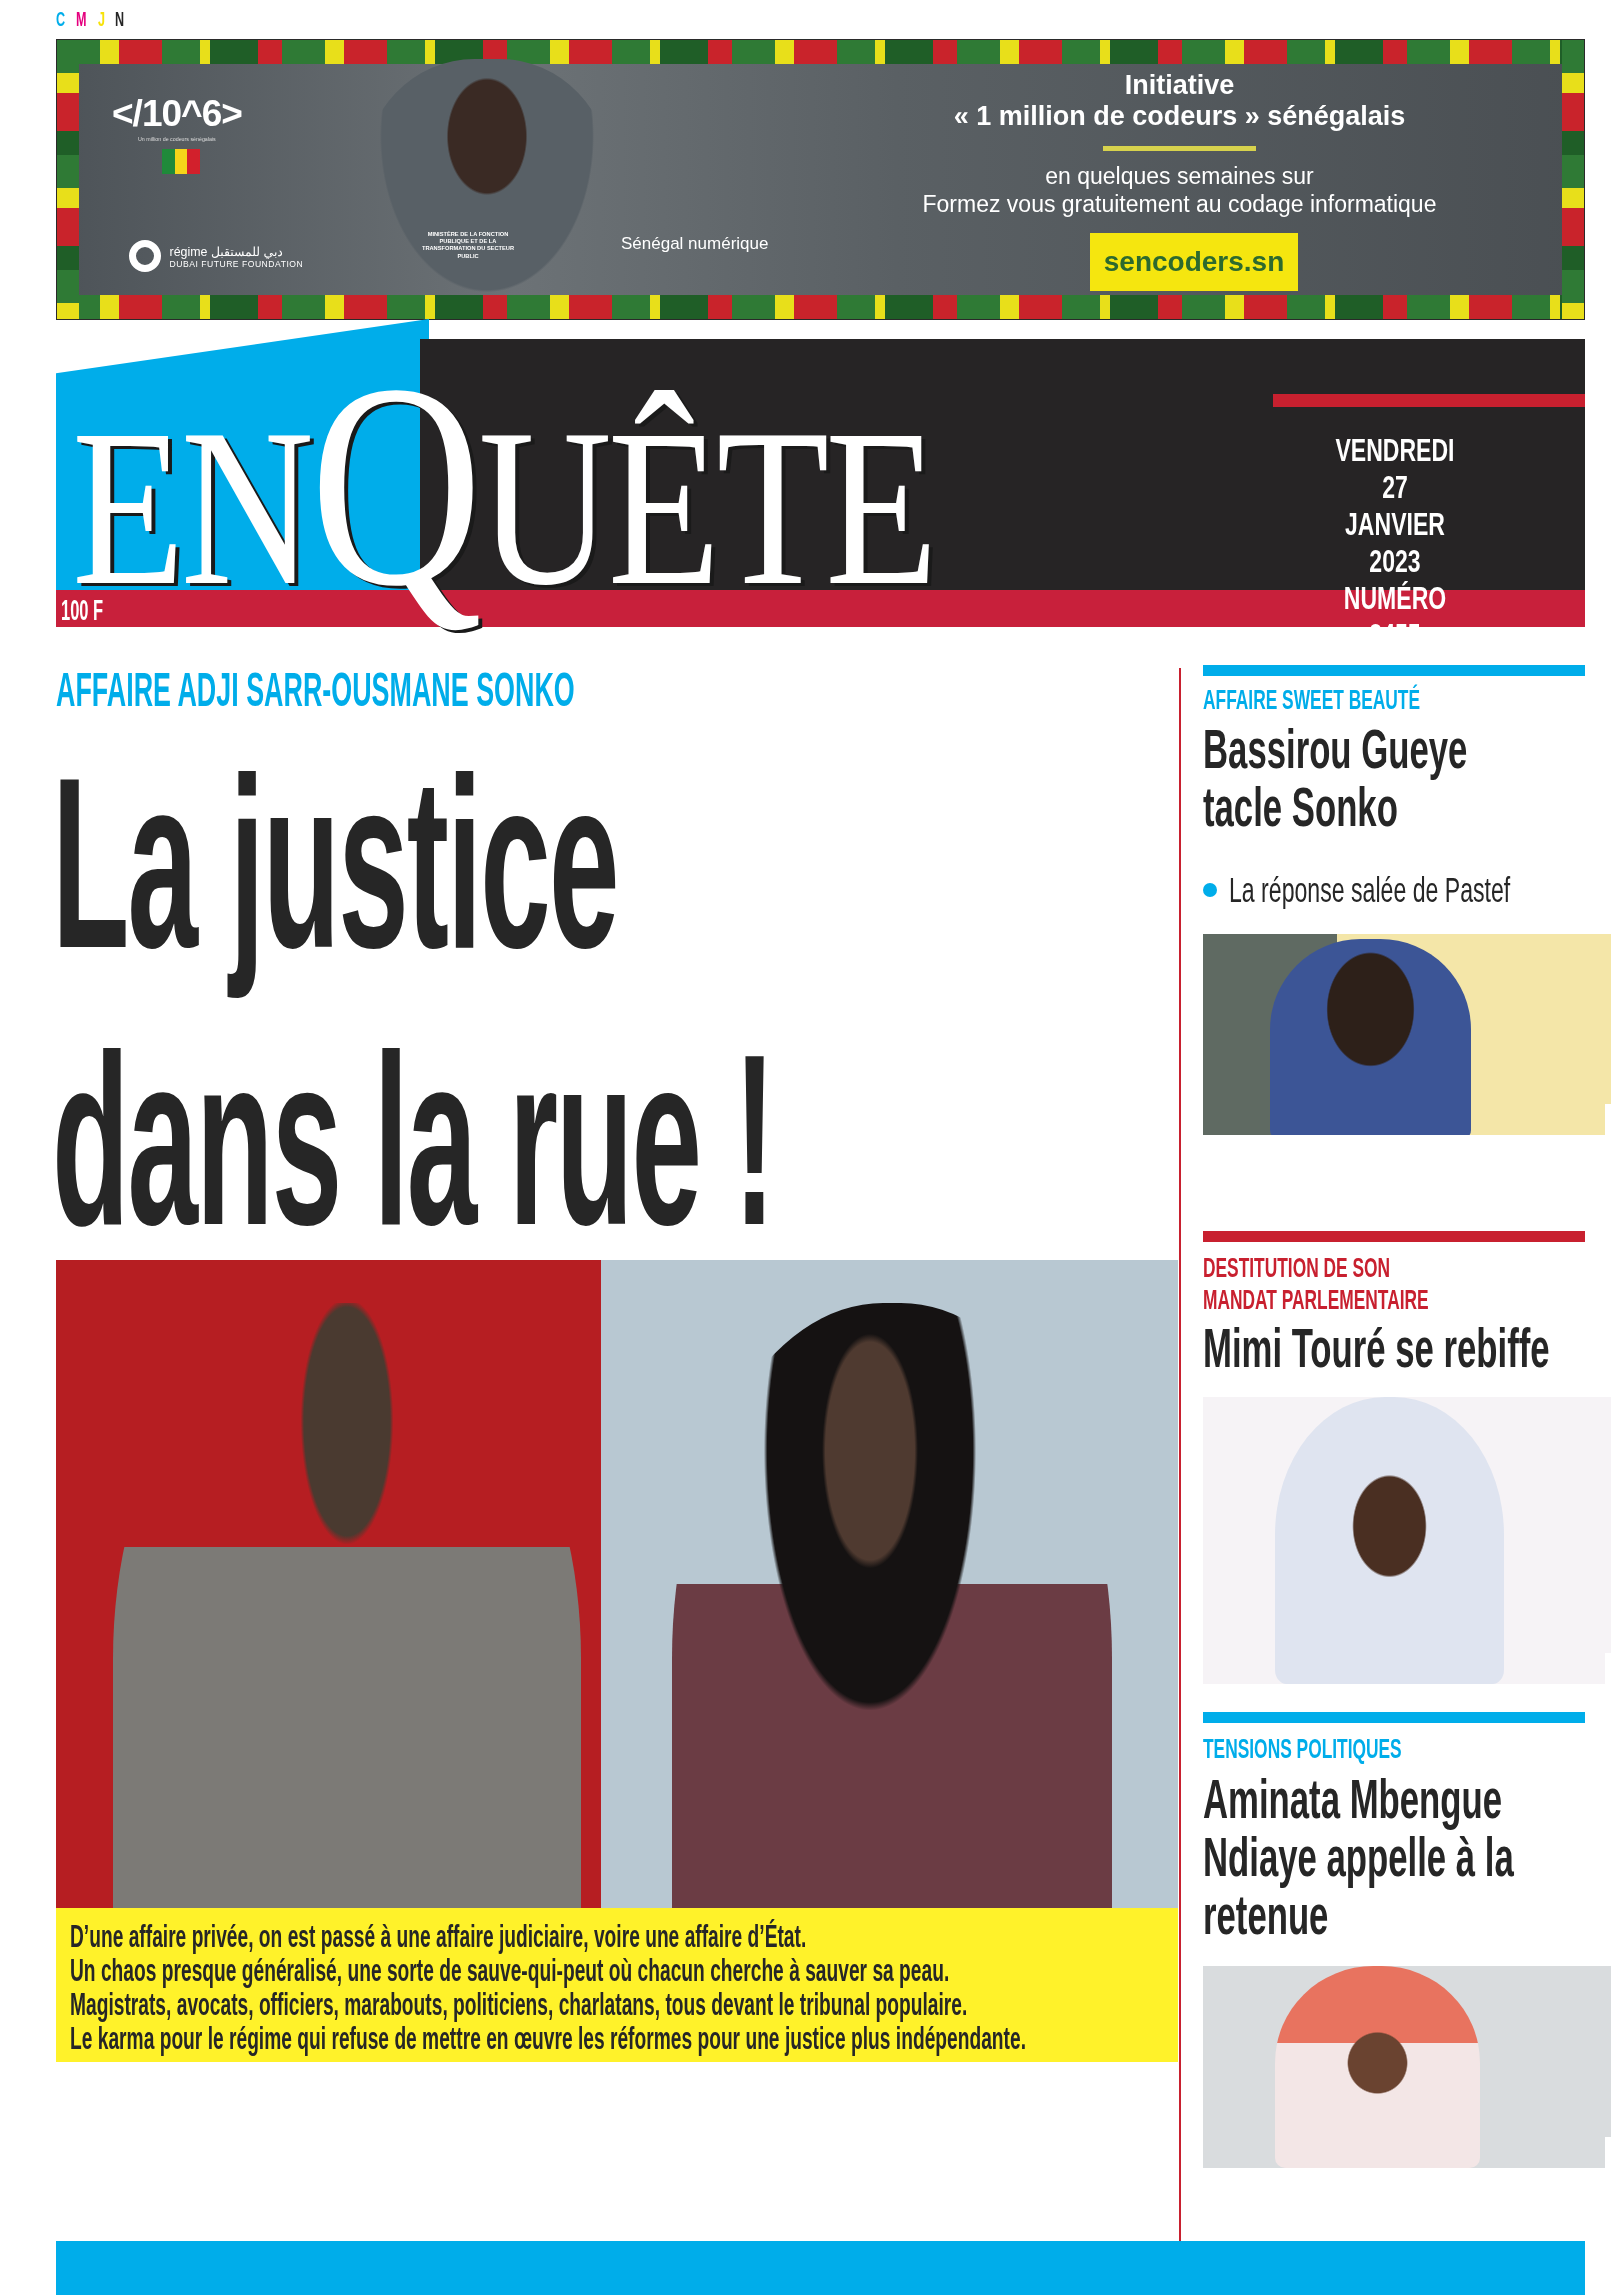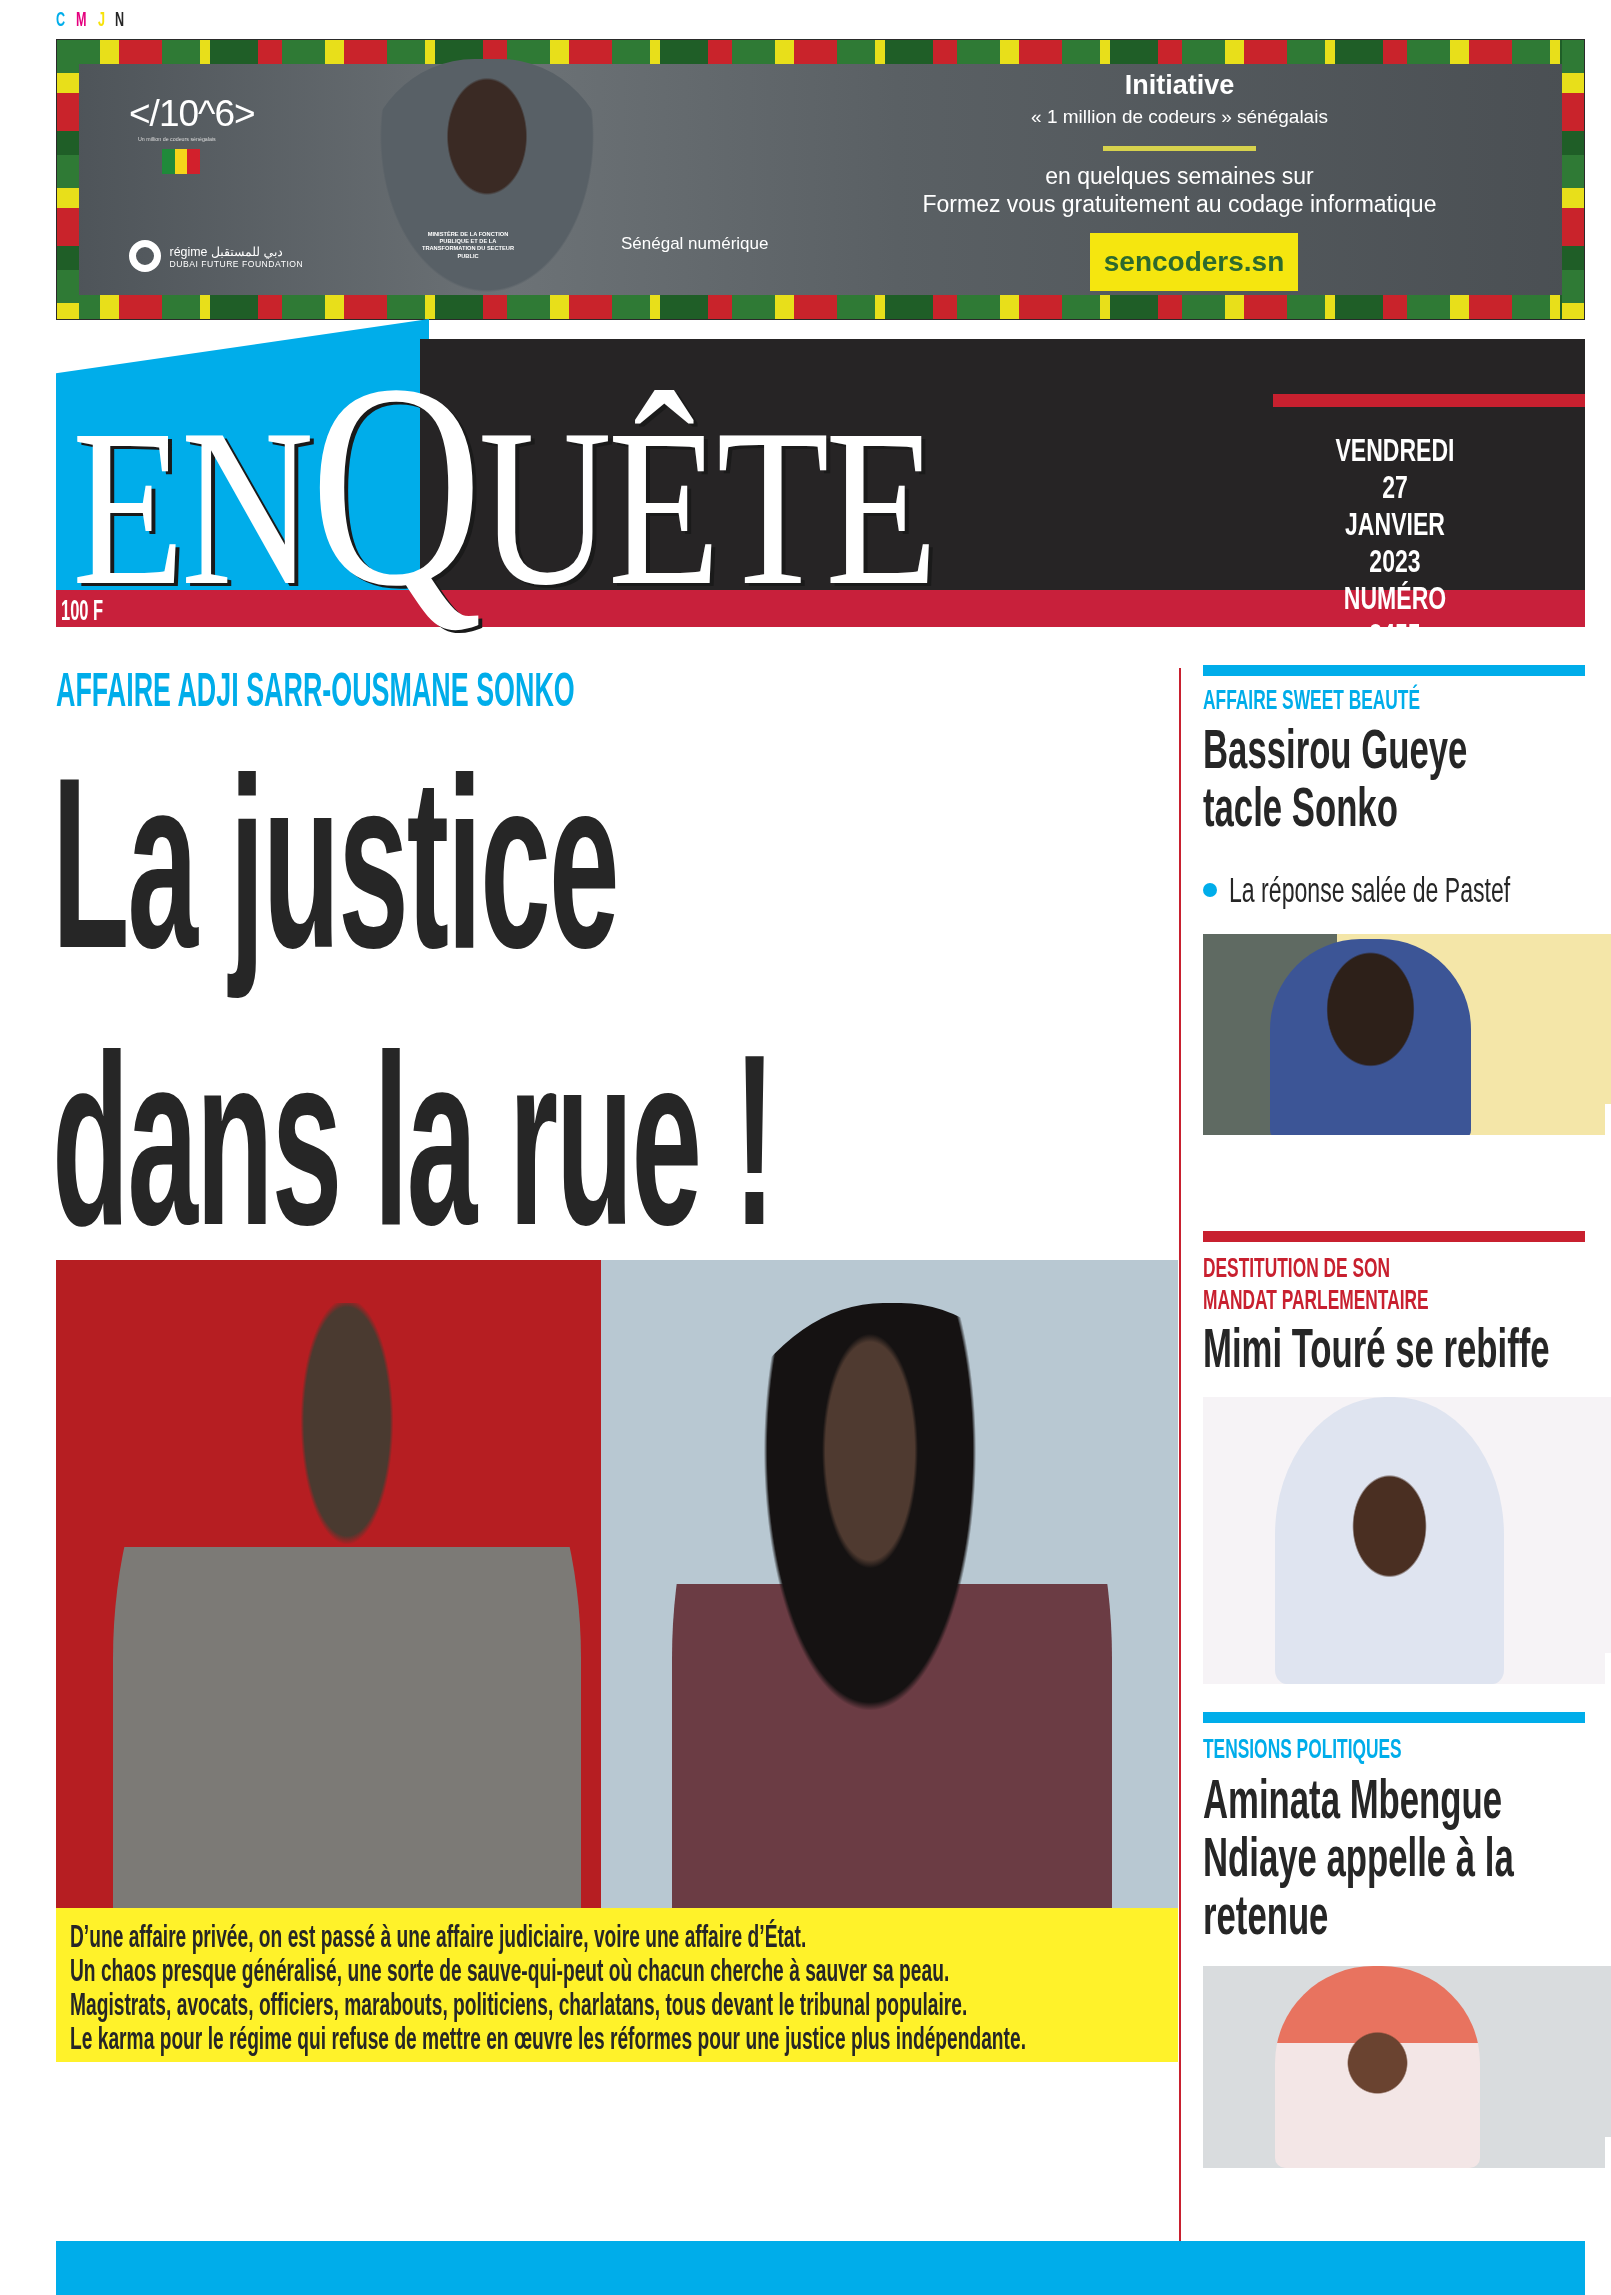--- a/index.html
+++ b/index.html
@@ -15,33 +15,33 @@
   #ad{left:56px;top:39px;width:1529px;height:281px;border:1.9px solid #2a2a2a;
       background:linear-gradient(90deg,#4d5358 0%,#6c7276 30%,#5a6064 55%,#4a4f53 100%);overflow:hidden}
   .ad-strip{position:absolute;left:0;width:100%;height:24px;
       background:repeating-linear-gradient(90deg,#2f7a35 0 43px,#e8df1a 43px 62px,#c9232b 62px 105px,#2f7a35 105px 143px,#e8df1a 143px 153px,#1f5e27 153px 201px,#c9232b 201px 225px);}
   .ad-strip.top{top:0}.ad-strip.bot{bottom:0}
   .ad-side{position:absolute;top:0;width:22px;height:100%;
       background:repeating-linear-gradient(180deg,#2f7a35 0 33px,#e8df1a 33px 53px,#c9232b 53px 91px,#1f5e27 91px 115px);}
   .ad-side.left{left:0}.ad-side.right{right:0}
   #ad-person{left:306px;top:19px;width:248px;height:258px;border-radius:45% 45% 10% 10%;
       background:radial-gradient(ellipse at 50% 30%,#3a2a24 0 22%,#586066 23% 60%,transparent 61%)}
-  #ad-logo{left:72px;top:53px;color:#fff;font-size:37px;font-weight:400;letter-spacing:-1px}
+  #ad-logo{left:55px;top:53px;color:#fff;font-size:37px;font-weight:700;letter-spacing:-1px}
   #ad-logo-sub{left:81px;top:96px;color:#ddd;font-size:5.3px;width:86px}
   #ad-flag{left:105px;top:109px;width:38px;height:25px;display:flex}
   #ad-flag i{flex:1}
   #ad-dff{left:72px;top:200px;display:flex;align-items:center;gap:8.6px;color:#fff}
   #ad-dff .ring{width:32px;height:32px;border-radius:50%;border:7.6px solid #fff}
   #ad-dff .txt{font-size:8.6px;letter-spacing:0.5px}
   #ad-dff .ar{font-size:12.4px}
   #ad-min{left:363px;top:191px;color:#fff;font-size:5.7px;text-align:center;width:96px;line-height:7.2px;font-weight:700}
   #ad-sn{left:564px;top:195px;color:#fff;font-size:17px;line-height:17px}
   #ad-title{left:764px;top:30px;width:717px;text-align:center;color:#fff}
   #ad-title .l1{font-size:27px;font-weight:700;line-height:31px}
-  #ad-title .l2{font-size:19px;font-weight:400;line-height:31px}
+  #ad-title .l2{font-size:27px;font-weight:700;line-height:31px}
   #ad-sep{left:1046px;top:106px;width:153px;height:4.8px;background:#d7d24d}
   #ad-body{left:764px;top:122px;width:717px;text-align:center;color:#fff;font-size:23px;line-height:28px}
   #ad-cta{left:1033px;top:193px;width:208px;height:58px;background:#f5e60f;color:#2d6a2e;
       font-size:28px;font-weight:700;display:flex;align-items:center;justify-content:center}
 
   
   #mast-blue{left:56px;top:319px;width:373px;height:271px;background:#00adea;
       clip-path:polygon(0 20%, 100% 0, 100% 100%, 0 100%)}
   #mast-black{left:420px;top:339px;width:1165px;height:251px;background:#262425}
   #mast-redline{left:1273px;top:394px;width:312px;height:13.4px;background:#c8202f}

